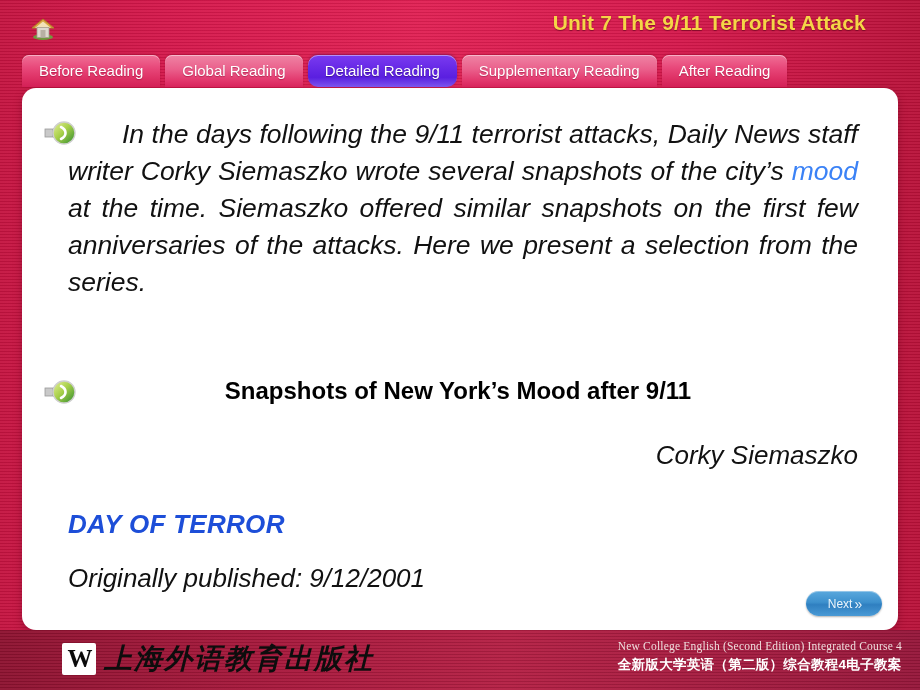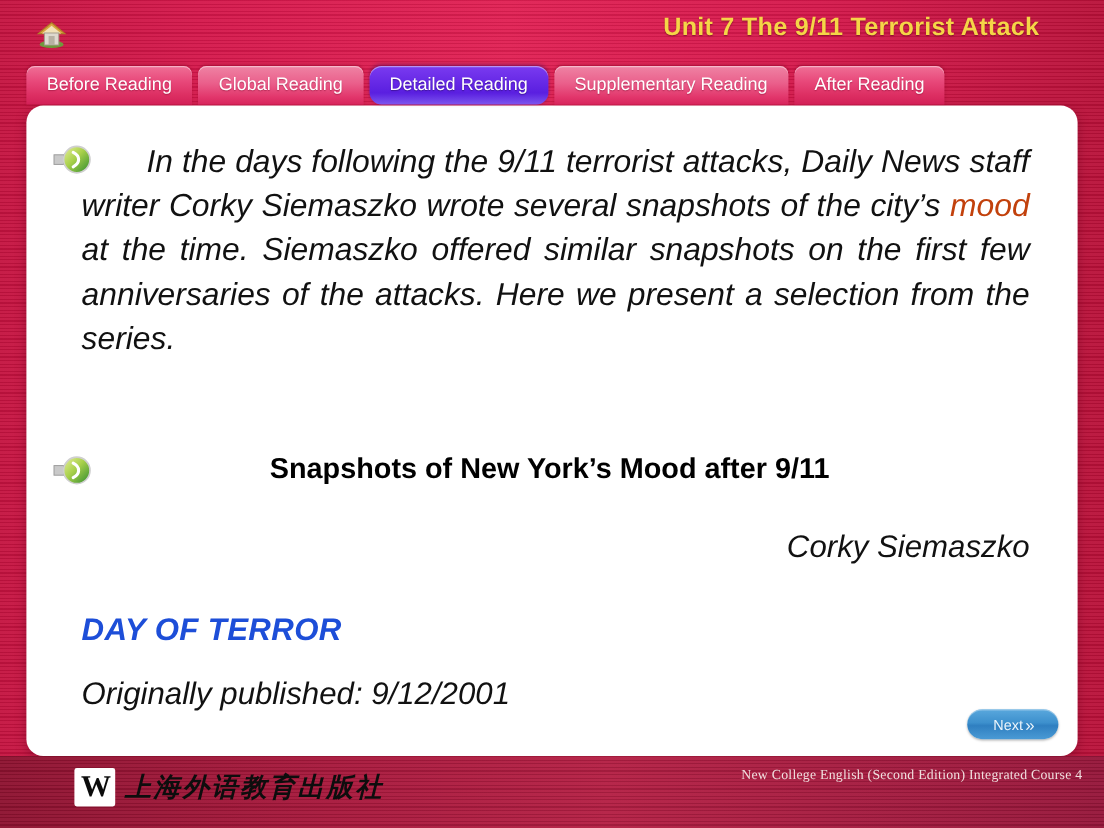--- a/index.html
+++ b/index.html
@@ -125,21 +125,21 @@
     top: 28px;
     width: 790px;
     font-size: 26.5px;
     line-height: 37px;
     font-style: italic;
     color: #111111;
     text-align: justify;
     text-indent: 54px;
     font-stretch: condensed;
   }
-  .para .hl { color: #c2410c; }
+  .para .hl { color: #3b82f6; }
 
   .subhead {
     position: absolute;
     left: 41px;
     top: 289px;
     width: 790px;
     text-align: center;
     font-size: 24px;
     font-weight: bold;
     color: #000000;
@@ -235,21 +235,21 @@
     color: #0b0b0b;
     font-size: 25px;
     font-weight: bold;
     font-family: "Liberation Serif", serif;
     line-height: 32px;
     text-align: center;
     border-radius: 2px;
     letter-spacing: -2px;
   }
   .press-name {
-    font-size: 22px;
+    font-size: 28px;
     color: #0d0d0d;
     font-family: "Liberation Serif", serif;
     font-style: italic;
     font-weight: bold;
     letter-spacing: 2px;
     white-space: nowrap;
   }
 
   .course-info {
     position: absolute;
@@ -346,16 +346,17 @@
     </div>
   </div>
 
   <div class="footer">
     <div class="press-logo">
       <div class="press-mark">W</div>
       <div class="press-name">上海外语教育出版社</div>
     </div>
     <div class="course-info">
       <div class="course-en">New College English (Second Edition) Integrated Course 4</div>
+      <div class="course-cn">全新版大学英语（第二版）综合教程4电子教案</div>
     </div>
   </div>
 
 </div>
 
 </body></html>

